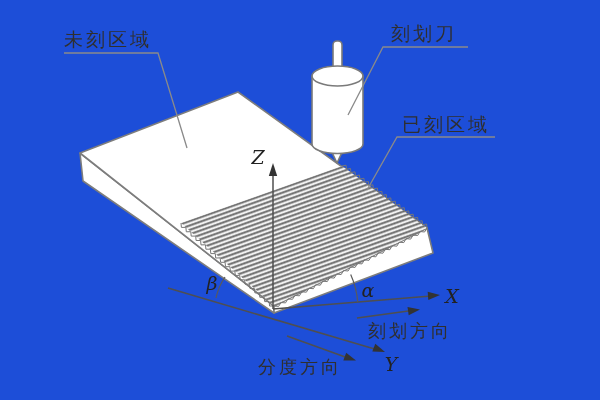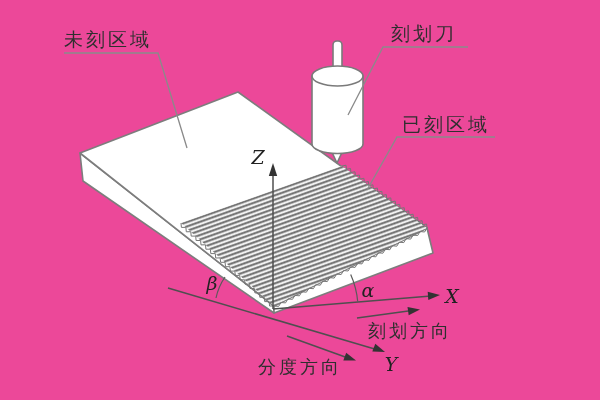--- a/index.html
+++ b/index.html
@@ -1,16 +1,16 @@
 <!DOCTYPE html>
 <html><head>
 <meta charset="utf-8">
 <style>
   html,body{margin:0;padding:0;background:#ffffff;}
-  .stage{position:relative;width:600px;height:400px;background:#ec4899;overflow:hidden;
+  .stage{position:relative;width:600px;height:400px;background:#1d4ed8;overflow:hidden;
          font-family:"DejaVu Sans",sans-serif;}
   svg{display:block}
   text{user-select:none}
   .cjk{font-family:"DejaVu Sans",sans-serif;font-size:19px;letter-spacing:3px;fill:#2f2f2f;}
   .cjk-sm{font-family:"DejaVu Sans",sans-serif;font-size:18px;letter-spacing:3px;fill:#2f2f2f;}
   .sym{font-family:"DejaVu Serif",serif;font-style:italic;font-size:19px;fill:#222;}
   .face{fill:#ffffff;stroke:#7d7d7d;stroke-width:1.6;stroke-linejoin:round;}
   .axis{stroke:#4f4f4f;stroke-width:1.5;fill:none;}
   .leader{stroke:#8a8a8a;stroke-width:1.3;fill:none;}
   .arc{stroke:#5a5a5a;stroke-width:1.2;fill:none;}

